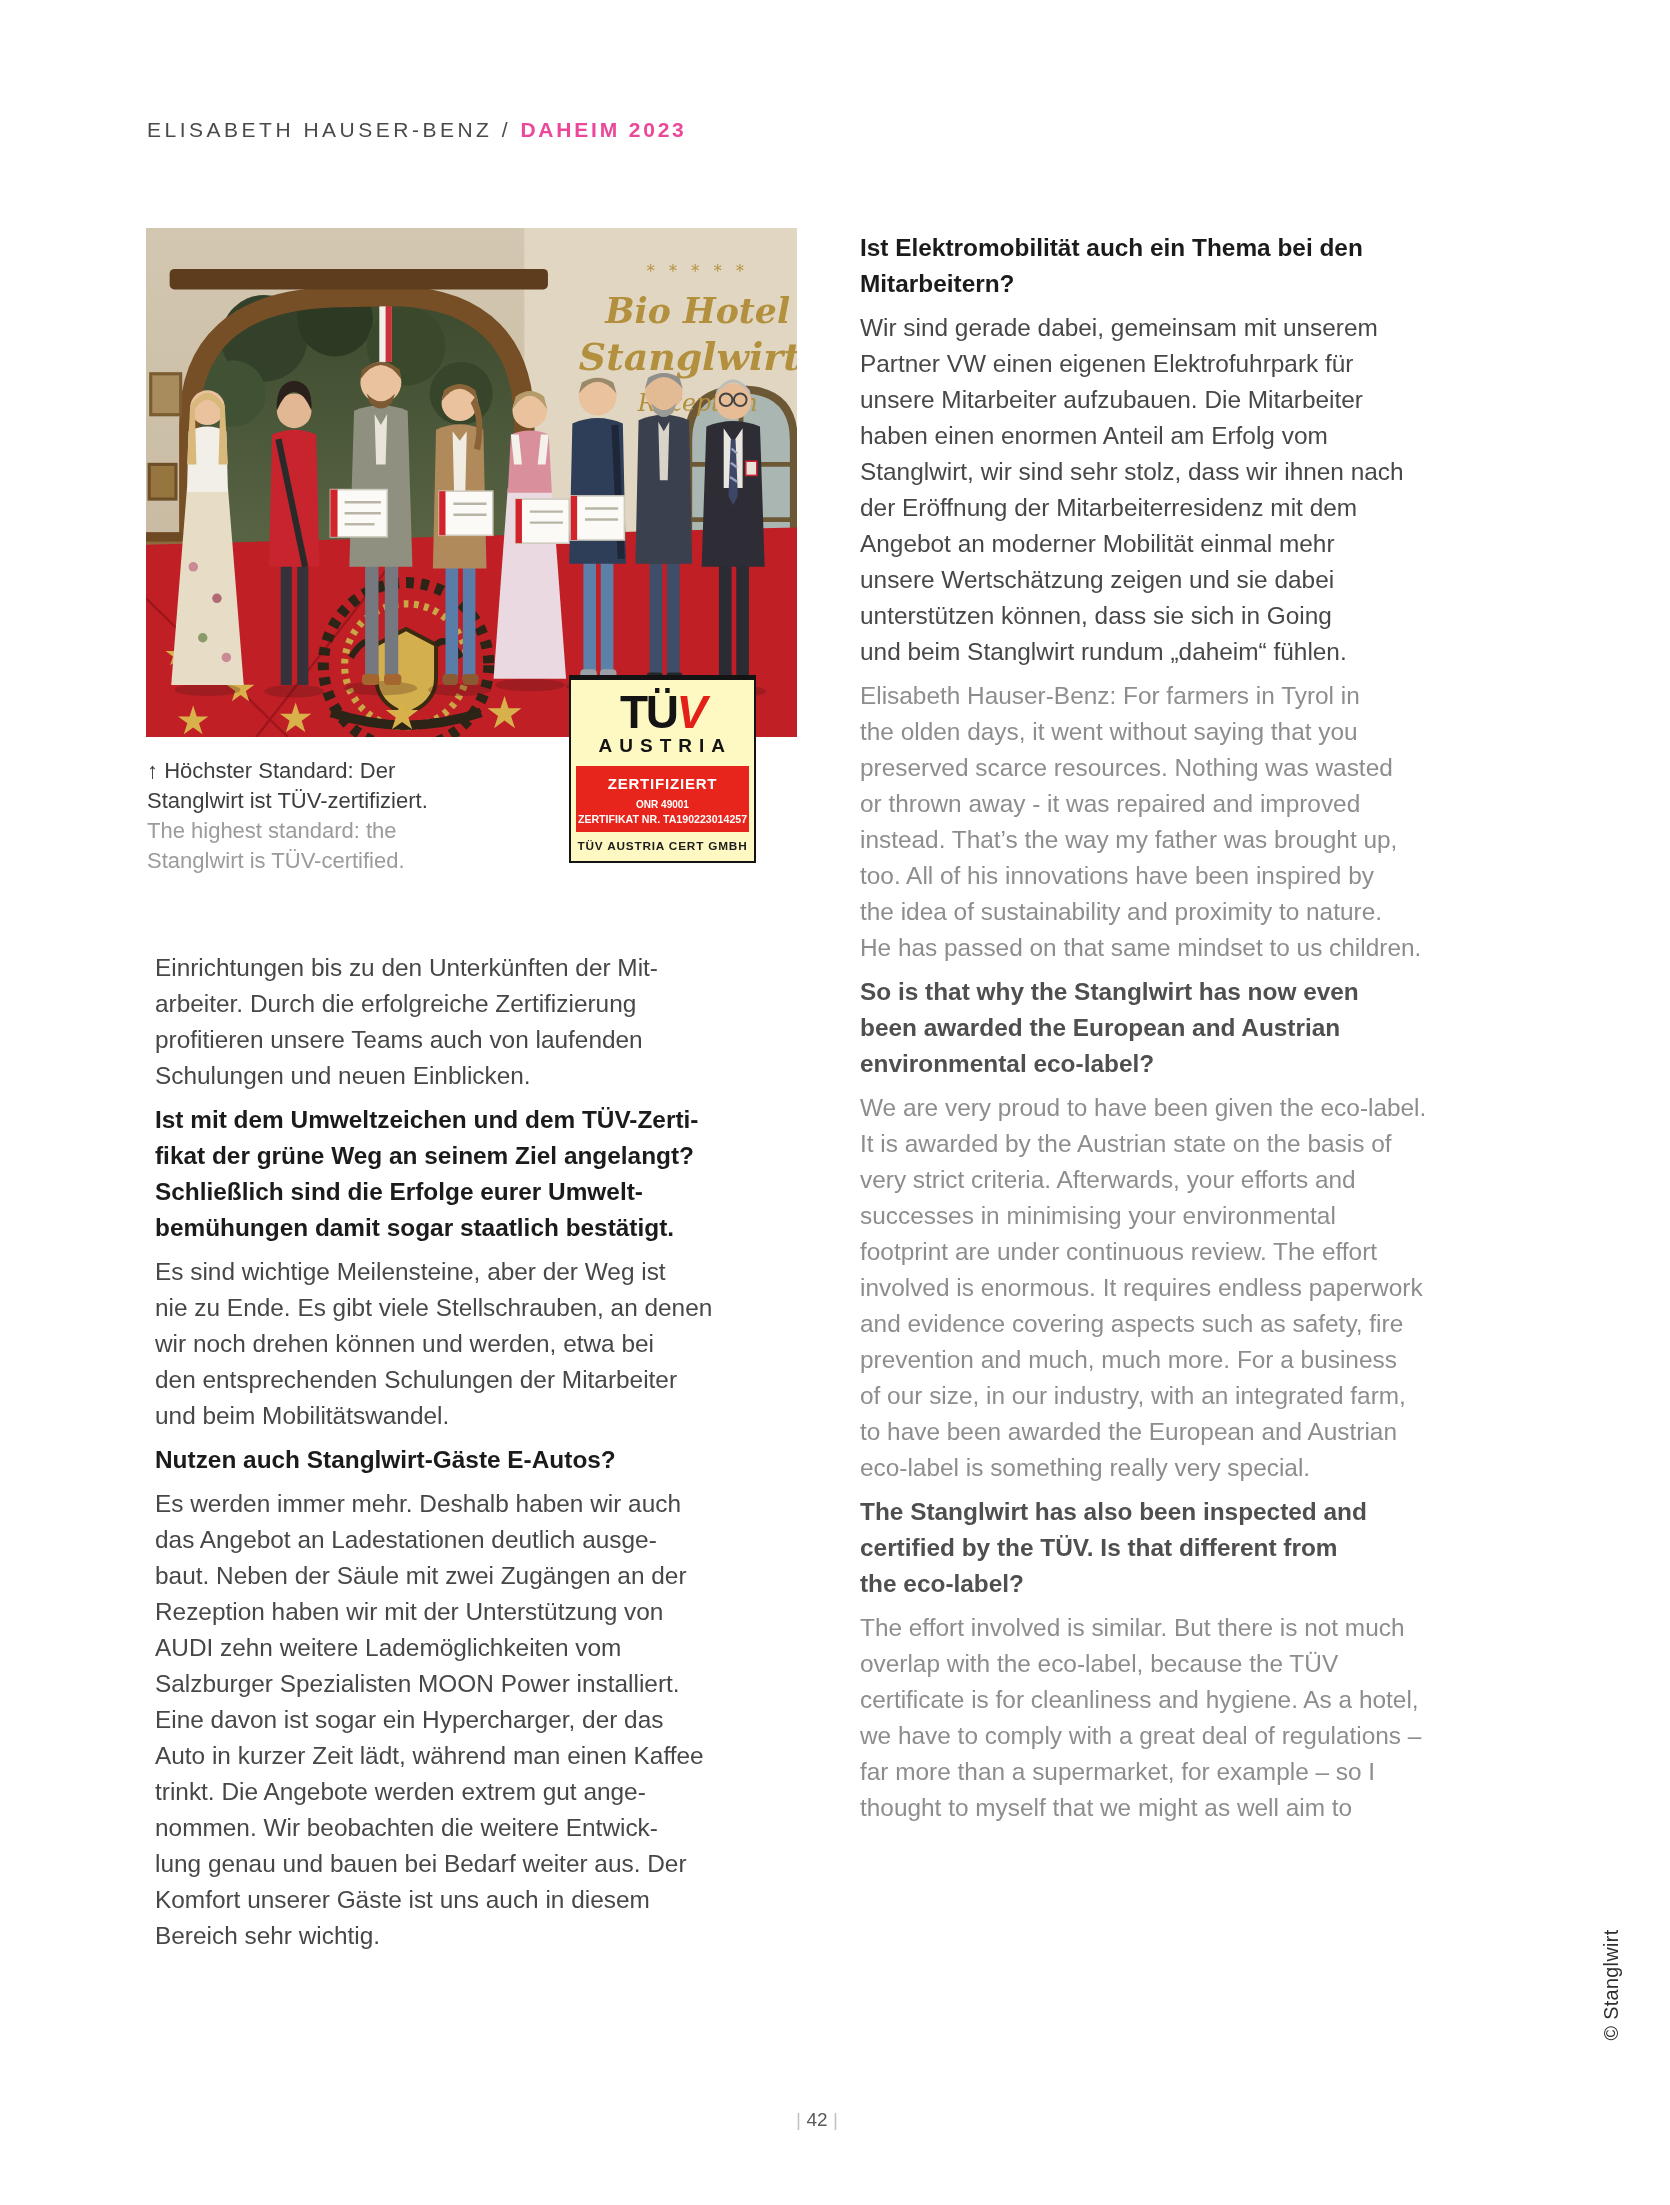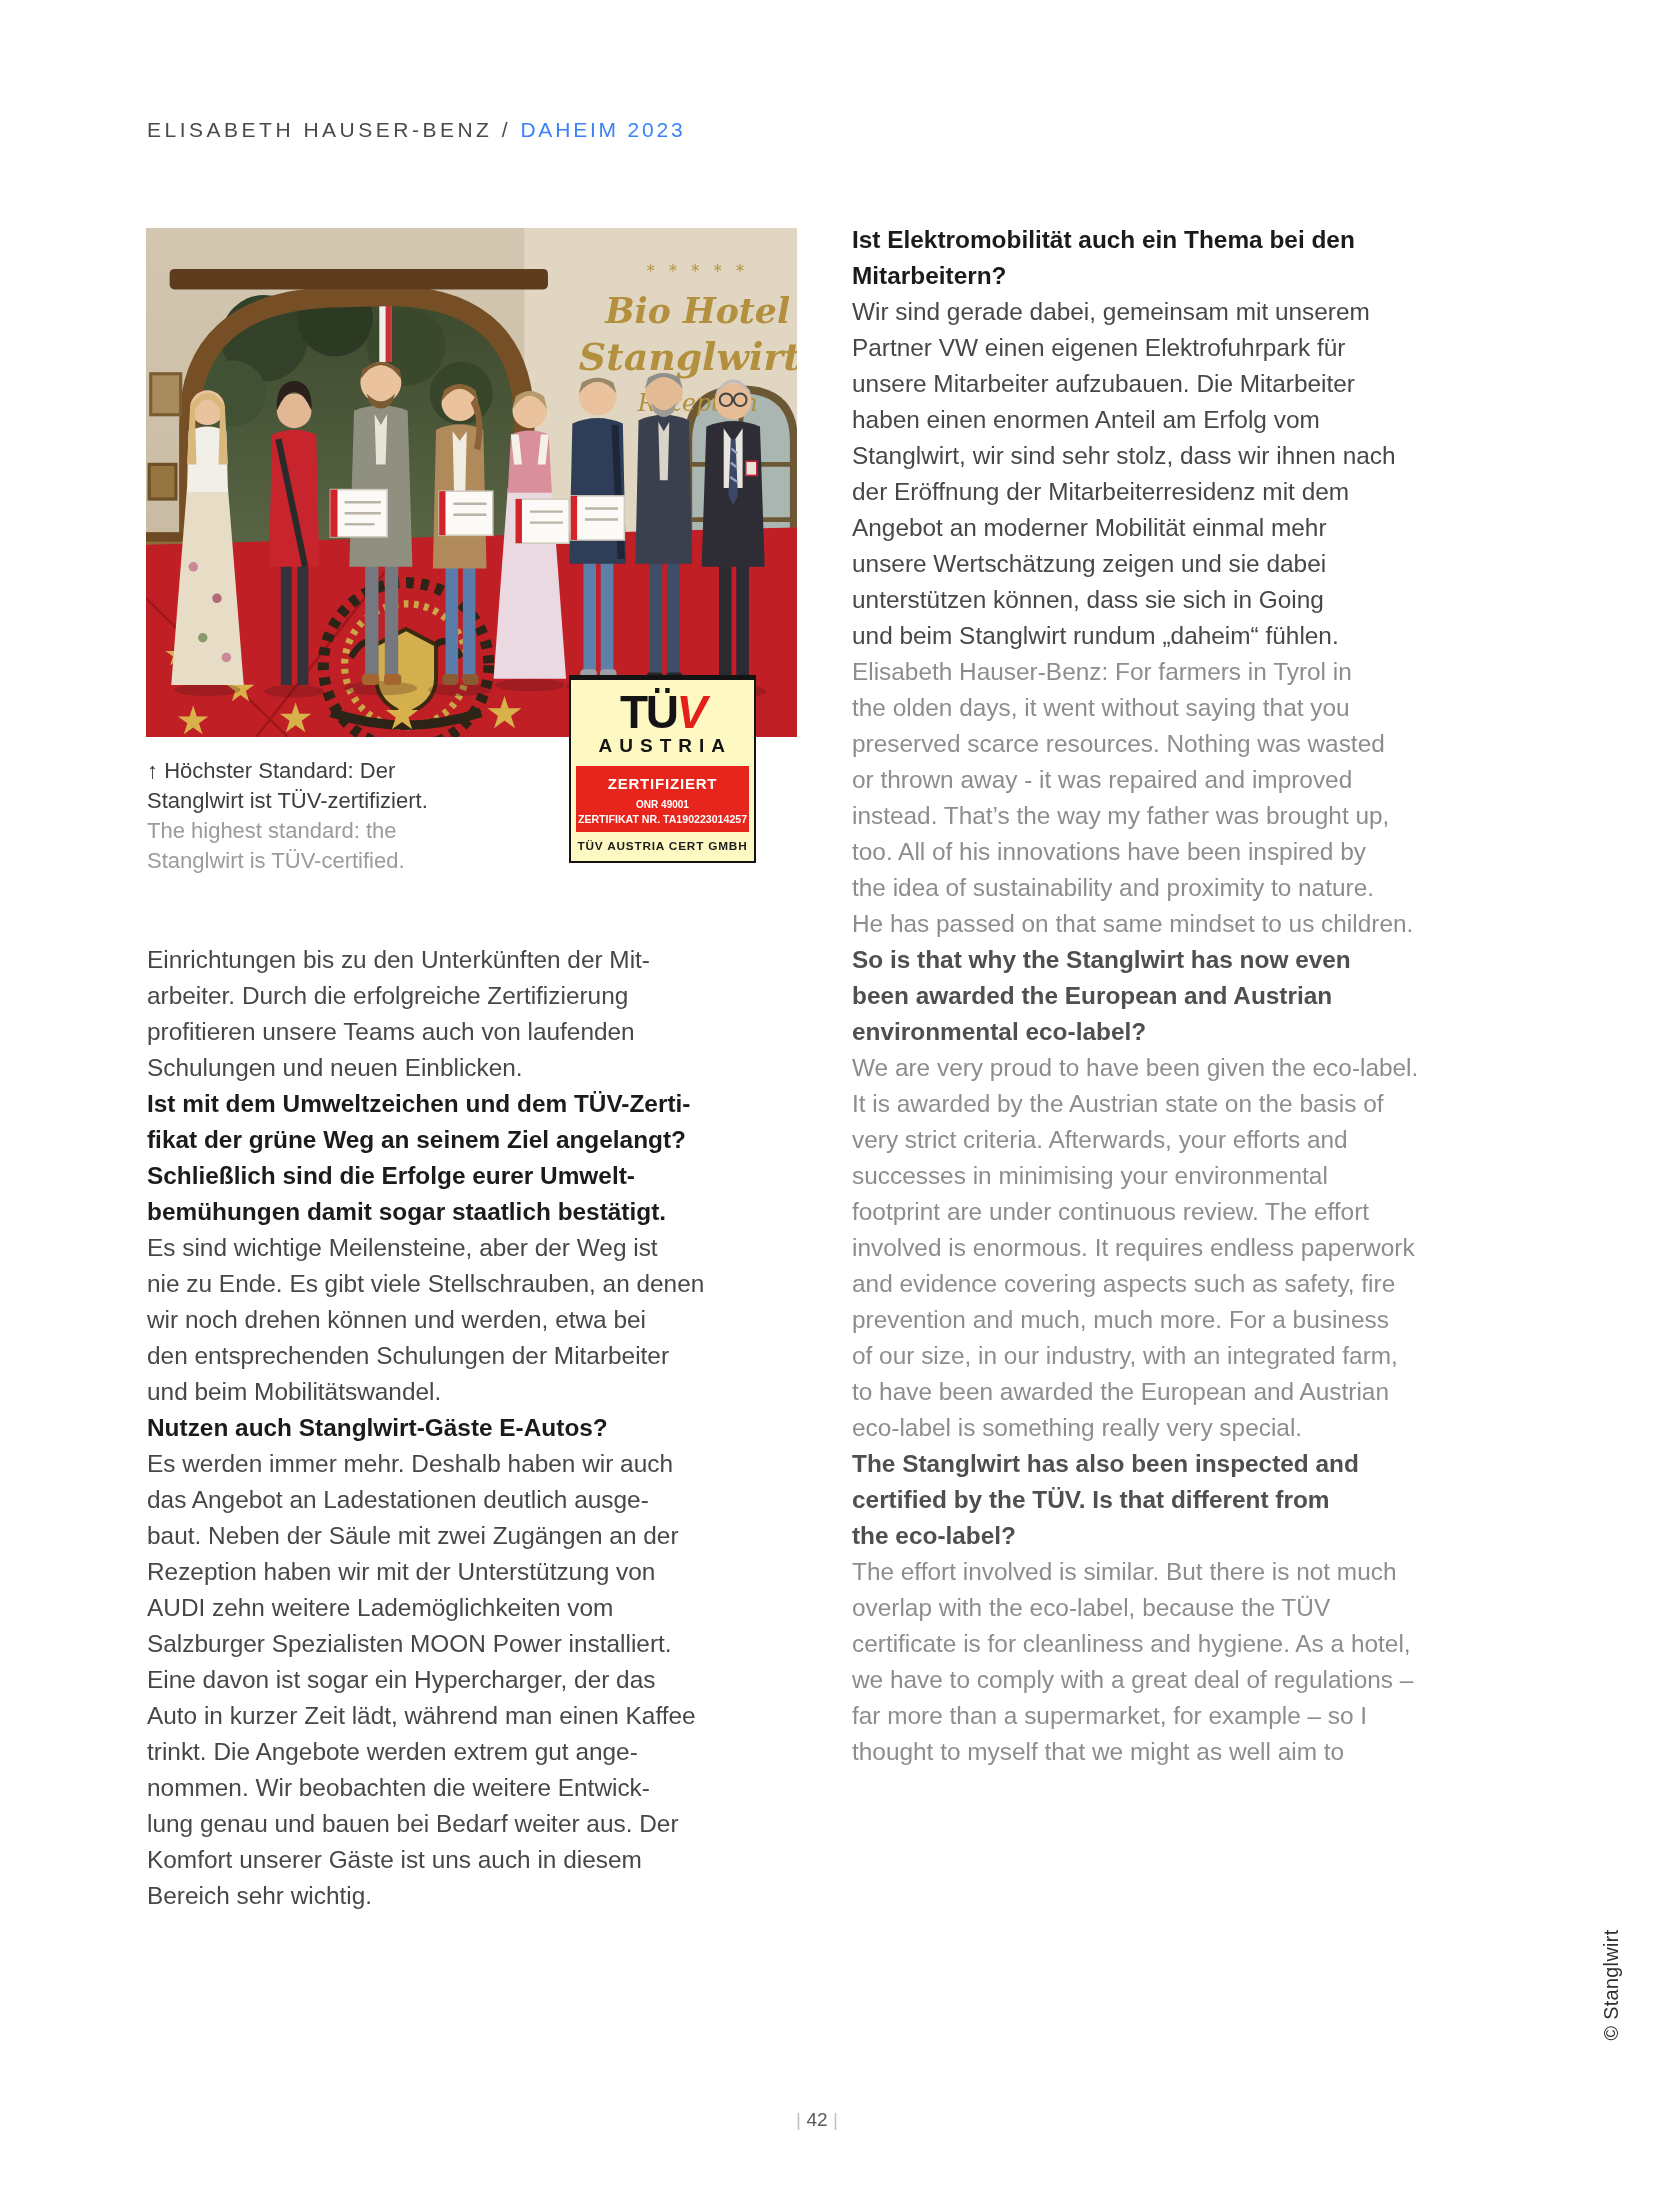--- a/index.html
+++ b/index.html
@@ -4,21 +4,21 @@
 <style>
   html,body{margin:0;padding:0;background:#ffffff;}
   body{
     width:1670px;height:2205px;position:relative;overflow:hidden;
     font-family:"Liberation Sans","DejaVu Sans",sans-serif;
     -webkit-font-smoothing:antialiased;
   }
   
   .header{position:absolute;left:147px;top:118px;font-size:21px;letter-spacing:3.5px;white-space:nowrap;}
   .header .author{font-weight:400;color:#4a4a4a;}
-  .header .pub{font-weight:400;color:#3b82f6;letter-spacing:2.8px;text-align:right;}
+  .header .pub{font-weight:700;color:#ec4899;letter-spacing:2.8px;text-align:right;}
 
   
   .photo{position:absolute;left:146px;top:228px;width:651px;height:509px;overflow:hidden;}
   .photo svg{display:block;width:100%;height:100%;}
 
   
   .badge{
     position:absolute;left:569px;top:675px;width:187px;box-sizing:border-box;
     background:#fef9c3;border:2.4px solid #141414;border-top-width:5.5px;
     text-align:center;padding:9.5px 4.7px 7.9px;z-index:5;
@@ -33,21 +33,21 @@
   .badge .org{font-size:11.8px;font-weight:700;letter-spacing:0.8px;color:#1c1c1c;margin-top:7px;}
 
   
   .caption{position:absolute;left:147px;top:756px;width:410px;font-size:22px;line-height:30px;}
   .caption p{margin:0;white-space:pre-line;}
   .caption .de{color:#3e3e3e;}
   .caption .en{color:#9b9b9b;}
 
   
   .col{position:absolute;font-size:24.4px;line-height:36px;}
-  .col p{margin:0;white-space:pre-line;}
+  .col p{margin:8px;white-space:pre-line;}
   .col-left{left:147px;top:942px;width:677px;}
   .col-right{left:852px;top:222px;width:684px;}
   .gap{margin-top:38px;}
   .q-de{font-weight:700;color:#1b1b1b;}
   .a-de{color:#474747;}
   .q-en{font-weight:700;color:#4f4f4f;}
   .a-en{color:#8d8d8d;}
 
   
   .page-num{position:absolute;left:738px;top:2109px;width:158px;text-align:center;font-size:19px;color:#5a5a5a;}

